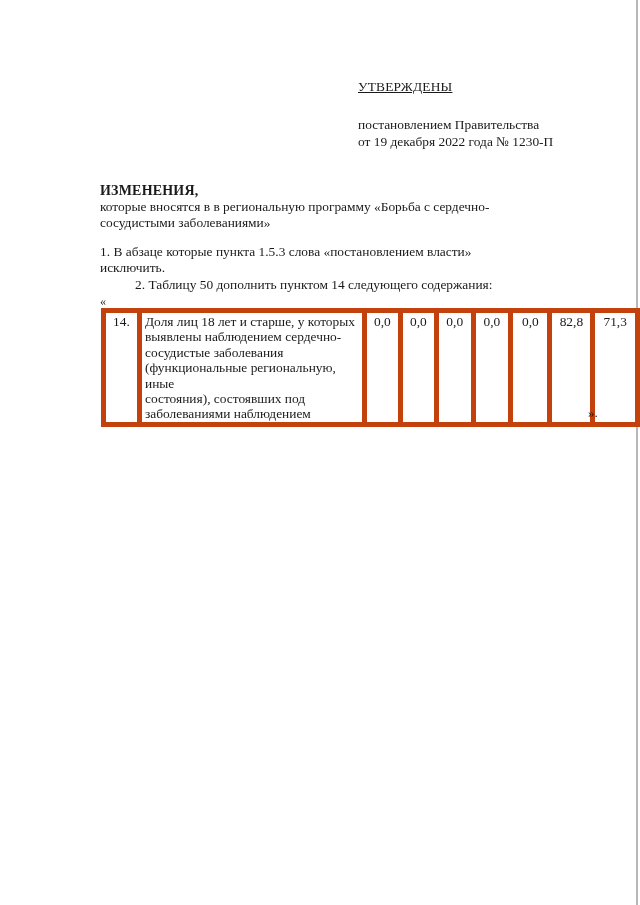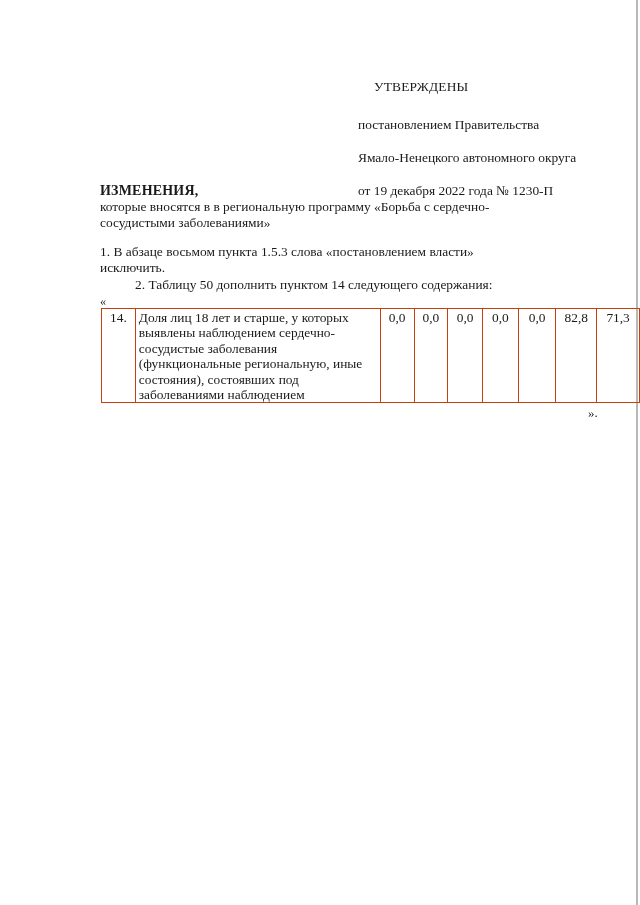--- a/index.html
+++ b/index.html
@@ -24,26 +24,26 @@
       background: #b8b8b8;
     }
     .approval {
       position: absolute;
       left: 358px;
       top: 78px;
       font-size: 13.4px;
       line-height: 17px;
     }
     .approval .approved {
-      margin: 0 0 21px 16px;
+      margin: 0 0 21px 0;
       letter-spacing: 0.2px;
+      text-decoration: underline;
     }
     .approval .line {
       white-space: nowrap;
-      margin-top: 16px;
     }
     .title-block {
       position: absolute;
       left: 100px;
       width: 510px;
       top: 183px;
       text-align: left;
       font-size: 13.4px;
       line-height: 16px;
     }
@@ -77,21 +77,21 @@
     }
     table.changes {
       position: absolute;
       left: 101px;
       top: 308px;
       border-collapse: collapse;
       font-size: 13.4px;
       line-height: 15.4px;
     }
     table.changes td {
-      border: 1px solid #c2410c;
+      border: 5px solid #c2410c;
       vertical-align: top;
       padding: 1px 3px 0 3px;
       height: 90px;
     }
     td.num {
       width: 27px;
       text-align: center;
     }
     td.desc {
       width: 241px;
@@ -108,36 +108,35 @@
     }
   </style>
 </head>
 <body>
 
 <div class="page-edge"></div>
 
 <div class="approval">
   <div class="approved">УТВЕРЖДЕНЫ</div>
   <div class="line">постановлением Правительства</div>
-  <div class="line">Ямало-Ненецкого автономного округа</div>
   <div class="line">от 19 декабря 2022 года № 1230-П</div>
 </div>
 
 <div class="title-block">
   <div class="heading">ИЗМЕНЕНИЯ,</div>
   <div>которые вносятся в в региональную программу «Борьба с сердечно-</div>
   <div>сосудистыми заболеваниями»</div>
 </div>
 
 <div class="body-text">
   <div>
     <div class="para1 first-line" style="text-indent:0;">
       <span>1. В</span>
       <span>абзаце</span>
-      <span>восьмом</span>
+      <span>которые</span>
       <span>пункта</span>
       <span>1.5.3</span>
       <span>слова</span>
       <span>«постановлением</span>
       <span>власти»</span>
     </div>
     <div>исключить.</div>
   </div>
   <div class="para2">2. Таблицу 50 дополнить пунктом 14 следующего содержания:</div>
 </div>

